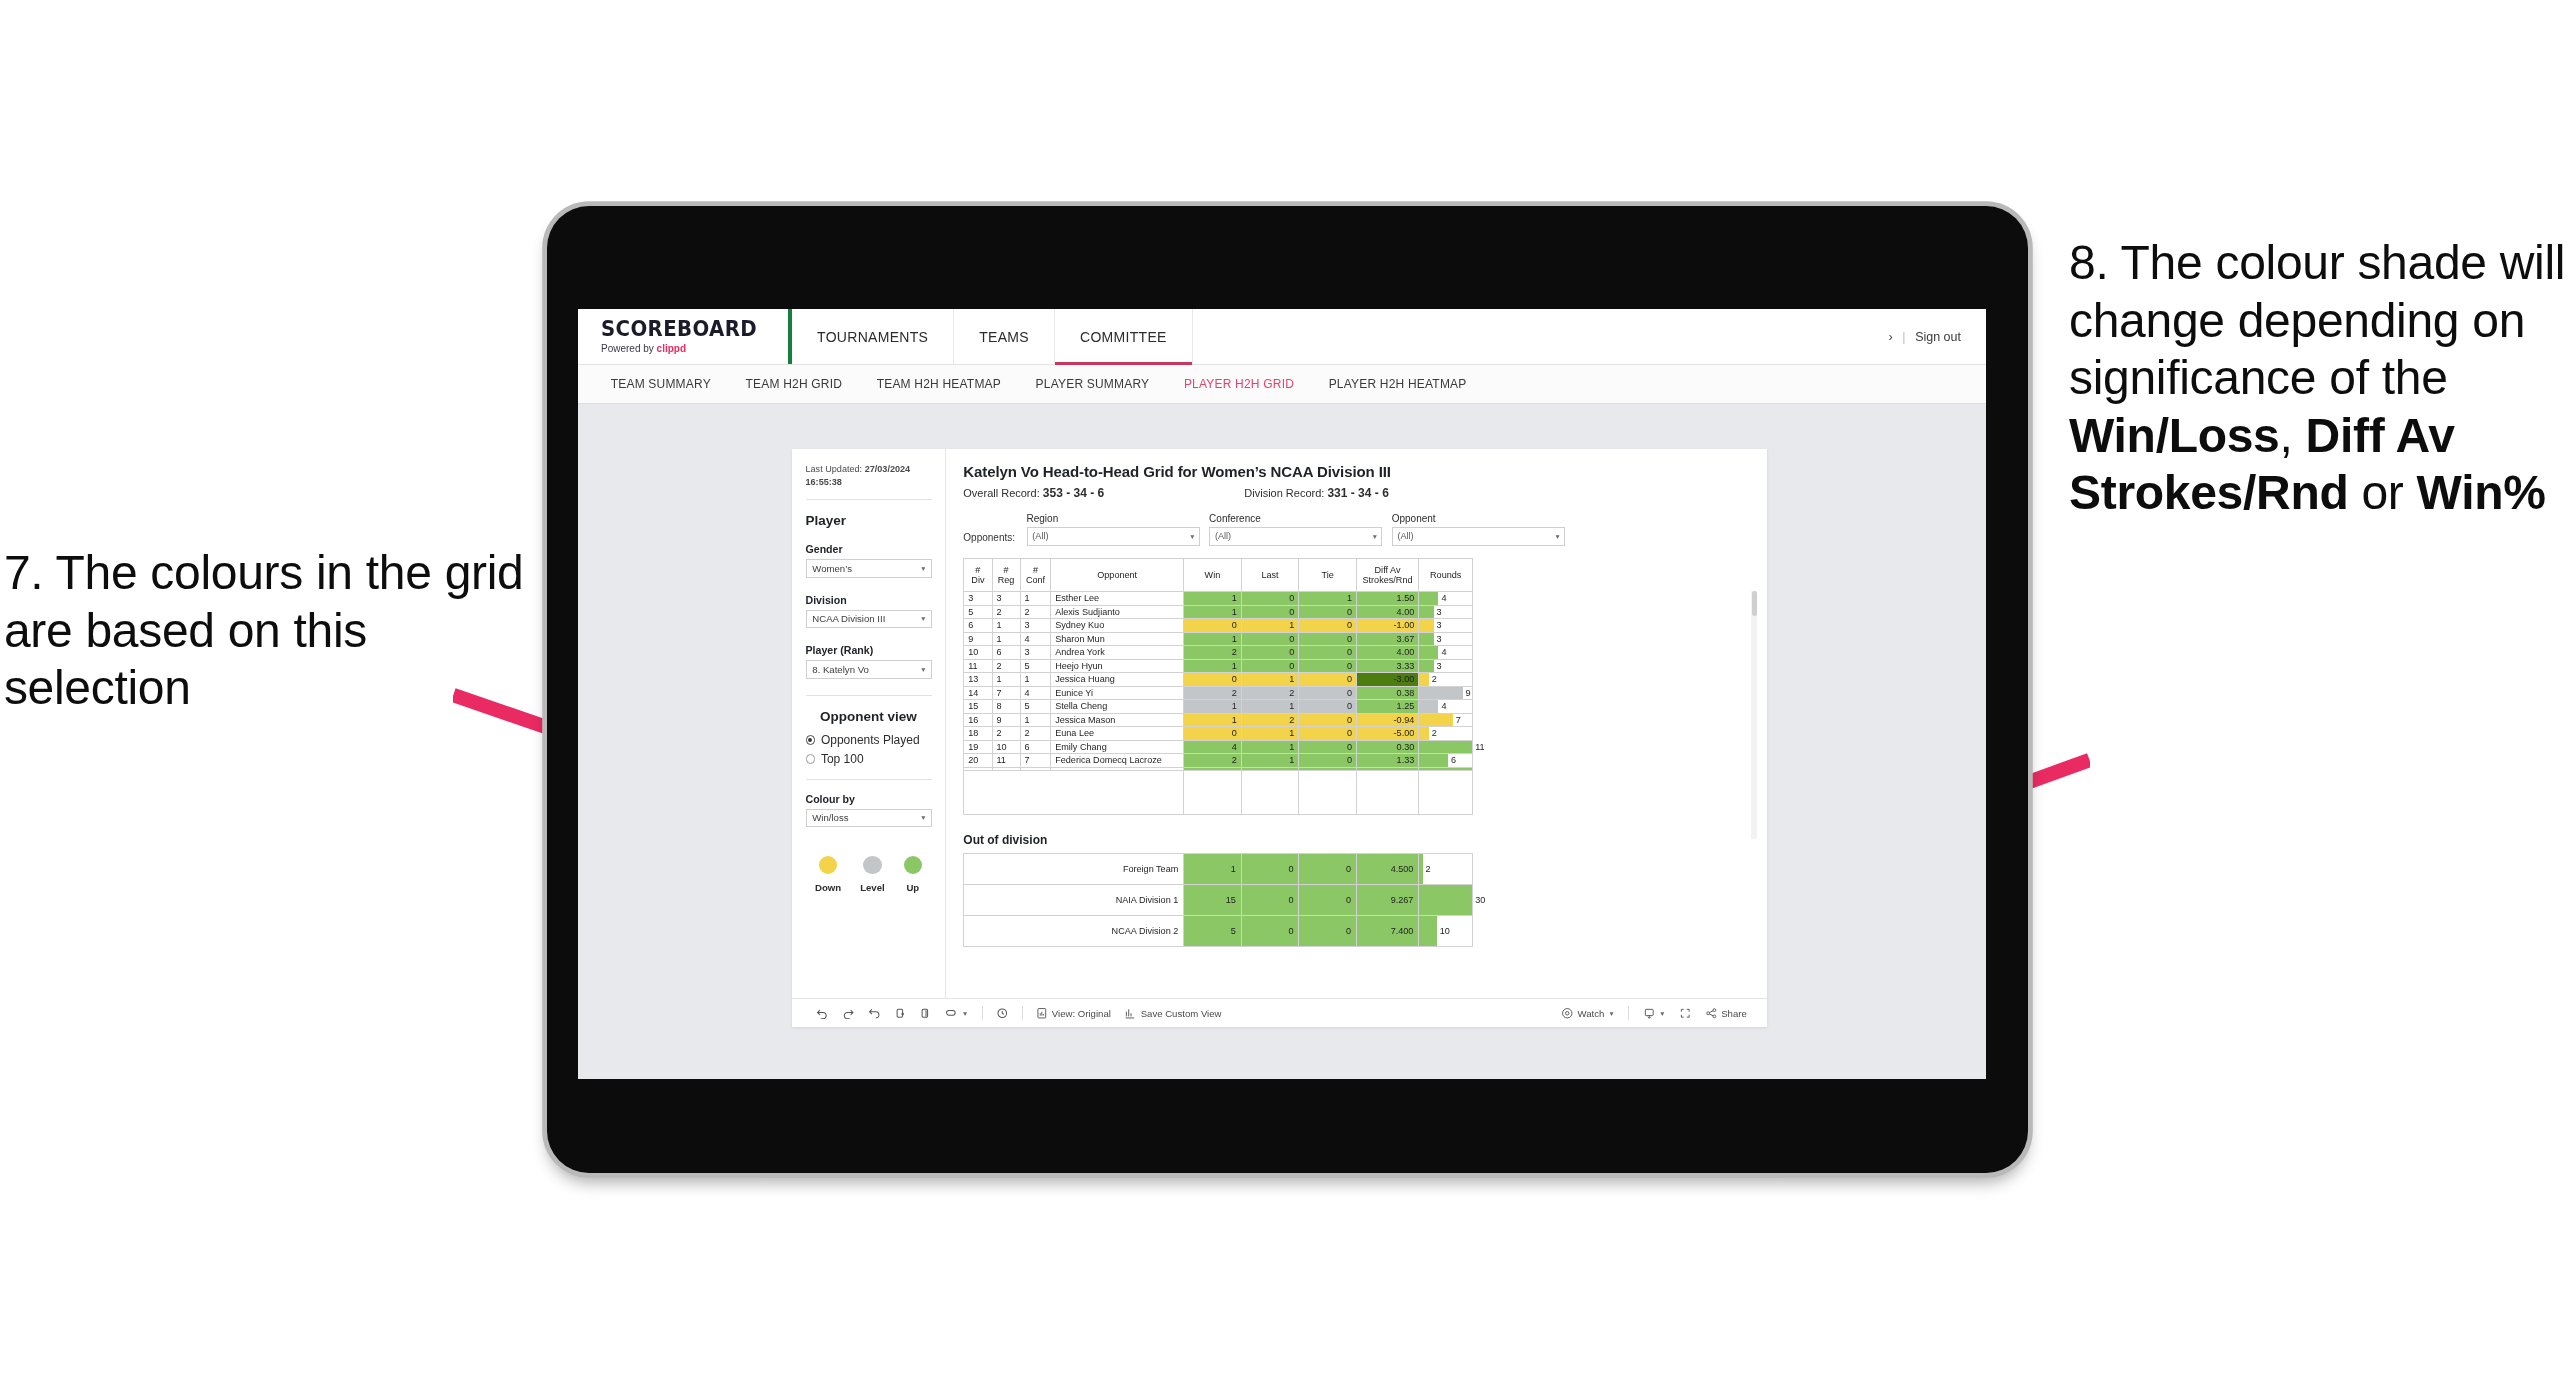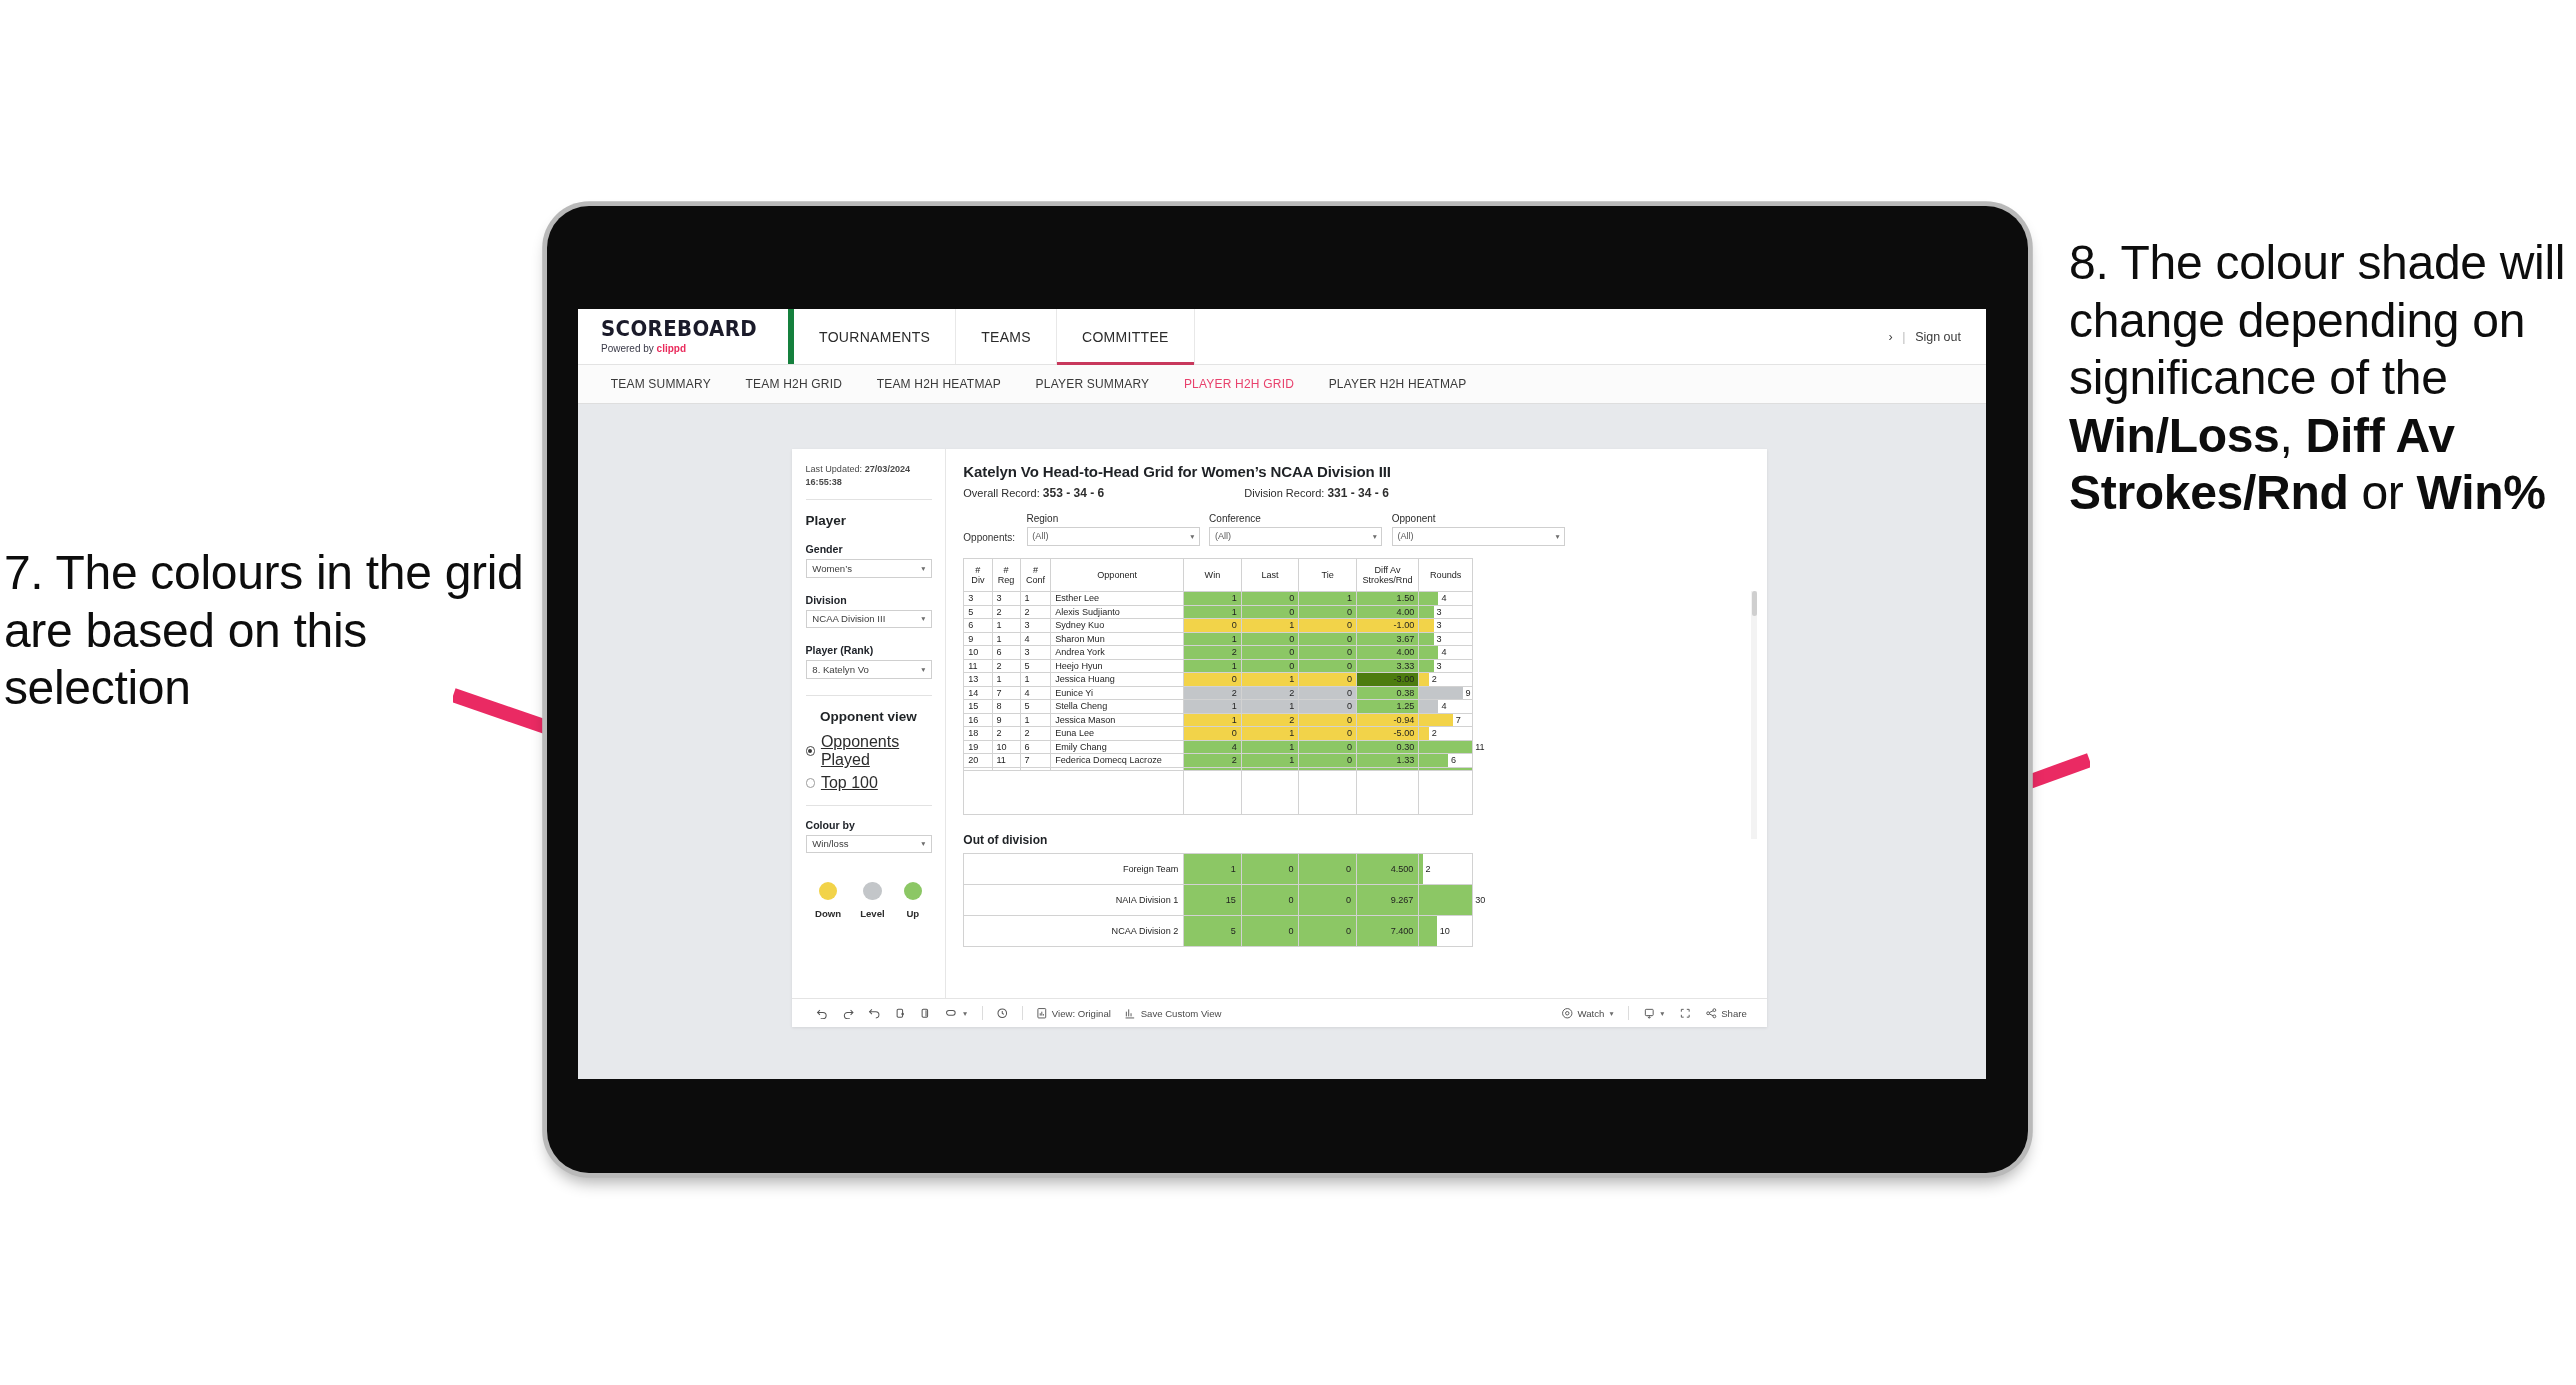--- a/index.html
+++ b/index.html
@@ -43,21 +43,21 @@
 
   
   #topnav {
     height: 56px; background: #ffffff;
     display: flex; align-items: stretch;
     border-bottom: 1px solid #e3e3e3;
     position: relative;
   }
   .brand {
     display: flex; flex-direction: column; justify-content: center;
-    padding: 0 21px 0 23px; border-right: 6px solid #15803d;
+    padding: 0 21px 0 23px; border-right: 4px solid #15803d;
   }
   .brand-title {
     font-family: "DejaVu Sans", sans-serif;
     font-weight: 700; font-size: 21px; letter-spacing: 0.4px;
     color: #1b1b2a; line-height: 1;
     transform: scaleX(0.94); transform-origin: left center;
   }
   .brand-sub { font-size: 10px; color: #3a3a48; margin-top: 3.9px; line-height: 1; }
   .brand-sub .clippd { color: #ea2b5c; font-weight: 700; }
   .nav-item {
@@ -110,21 +110,21 @@
   .sb-h { font-size: 13.5px; font-weight: 600; color: #1f2326; margin-bottom: 15.4px; }
   .sb-h.center { text-align: center; }
   .sb-label { font-size: 10.6px; font-weight: 700; color: #20242a; margin-bottom: 3.9px; }
   .sb-select {
     height: 18.3px; border: 1px solid #cfcfcf; background: #fff;
     display: flex; align-items: center; justify-content: space-between;
     padding: 0 3.9px 0 5.8px; font-size: 9.6px; color: #3d3d3d; cursor: pointer;
     margin-bottom: 16.4px;
   }
   .caret { font-size: 6.7px; color: #6d6d6d; }
-  .radio-row { display: flex; align-items: center; gap: 5.8px; margin-bottom: 4.8px; font-size: 16px; color: #2c2c2c; cursor:pointer;text-decoration:underline; }
+  .radio-row { display: flex; align-items: center; gap: 5.8px; margin-bottom: 4.8px; font-size: 12px; color: #2c2c2c; cursor:pointer; }
   .radio { width: 9.6px; height: 9.6px; border-radius: 50%; border: 1px solid #9b9b9b; background:#fff; position: relative; flex: none; }
   .radio.on { border-color:#4a4a4a; }
   .radio.on::after { content:""; position:absolute; left:1.9px; top:1.9px; width:3.9px; height:3.9px; border-radius:50%; background:#3a3a3a; }
   .swatches { display: flex; justify-content: space-around; margin-top: 29px; }
   .sw { text-align: center; }
   .sw-dot { width: 18.3px; height: 18.3px; border-radius: 50%; margin: 0 auto 7.7px auto; }
   .sw-label { font-size: 9.6px; color: #2c2c2c; font-weight: 600; }
 
   
   #main { flex: 1; padding: 13.5px 17.3px 0 17.3px; min-width: 0; }

